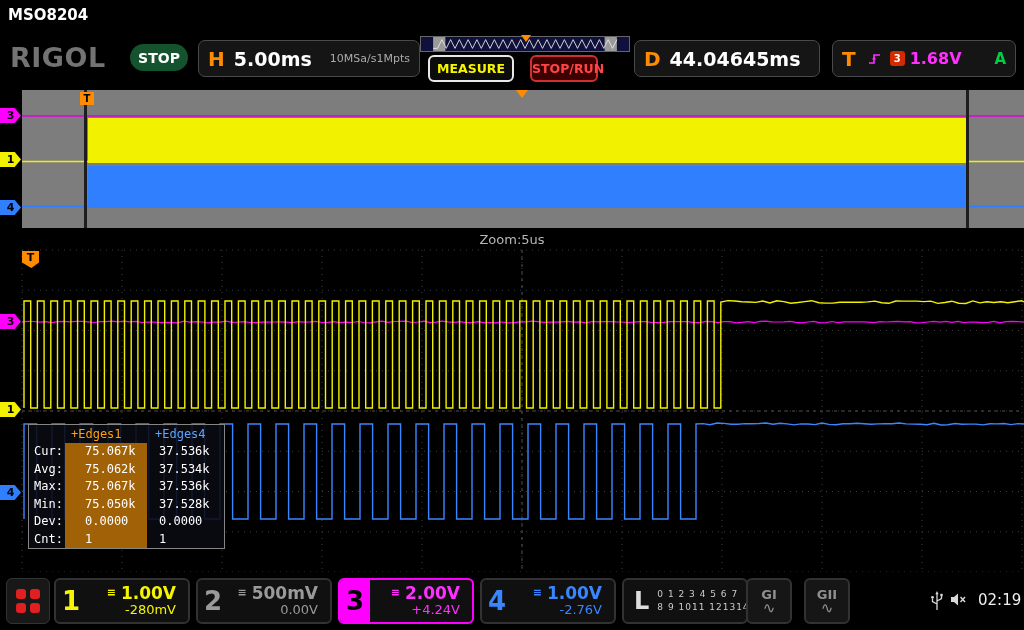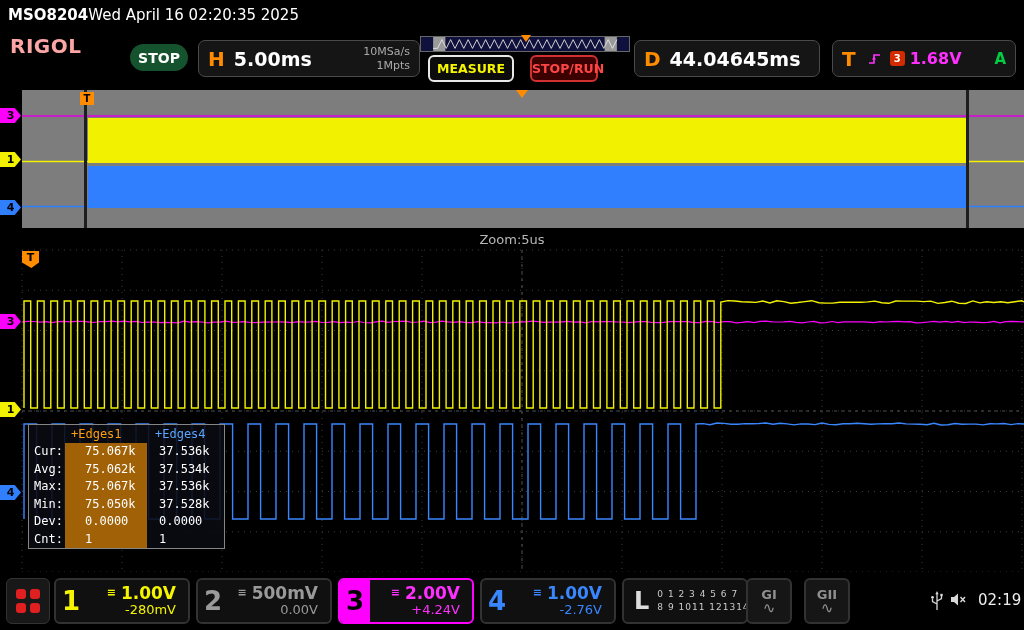--- a/index.html
+++ b/index.html
@@ -7,32 +7,32 @@
   .screen{position:relative;width:1024px;height:630px;background:#000;overflow:hidden;
           font-family:"DejaVu Sans",sans-serif;color:#fff}
 
   
   .topbar{position:absolute;top:0;left:0;width:100%;height:30px;display:flex;align-items:center;
           padding-left:8px;font-size:15px;color:#fff}
   .topbar .model{font-weight:600}
 
   
   .header{position:absolute;top:30px;left:0;width:100%;height:58px}
-  .logo{position:absolute;left:10px;top:4px;font-size:20px;font-weight:800;color:#fca5a5;letter-spacing:.5px}
+  .logo{position:absolute;left:10px;top:12px;font-size:27px;font-weight:800;color:#737373;letter-spacing:.5px}
   .stop-badge{position:absolute;left:130px;top:14px;width:58px;height:27px;border-radius:14px;
               background:#14532d;color:#fff;font-weight:bold;font-size:14px;
               display:flex;align-items:center;justify-content:center}
   .widget{position:absolute;top:10px;height:37px;background:#151515;border:1px solid #4a4a4a;
           border-radius:7px;display:flex;align-items:center}
   .hwidget{left:198px;width:222px}
   .dwidget{left:634px;width:186px}
   .twidget{left:832px;width:184px}
   .olabel{color:#ff8c00;font-size:20px;font-weight:bold;padding:0 9px}
   .hval{color:#fff;font-size:19px;font-weight:bold}
-  .hsamp{margin-left:auto;padding-right:9px;display:flex;flex-direction:column;align-items:flex-end;
+  .hsamp{margin-left:auto;padding-right:9px;display:flex;align-items:flex-end;
          font-size:11px;color:#aaa;line-height:1.25}
   .nav-strip{position:absolute;left:420px;top:6px;width:210px;height:16px;background:#10103c;
              border:1px solid #666}
   .nav-strip svg{position:absolute;inset:0;width:100%;height:100%}
   .nav-marker{position:absolute;left:100px;top:-2px;width:0;height:0;
               border-left:5px solid transparent;border-right:5px solid transparent;
               border-top:7px solid #ff8c00}
   .measure-btn{position:absolute;left:428px;top:25px;width:86px;height:27px;background:#0c0c0c;
                border:2px solid #e8e8e8;border-radius:6px;color:#f5f500;font-weight:bold;
                font-size:12.5px;font-family:inherit;cursor:pointer}
@@ -113,21 +113,20 @@
   .mute-icon{position:absolute;left:950px;top:17px}
   .time{position:absolute;left:978px;top:16px;font-size:15px;color:#eee}
 </style>
 </head>
 <body>
 
 <div class="screen">
 
   <div class="topbar">
     <span class="model">MSO8204</span>
-    <span>Wed April 16 02:20:35 2025</span>
   </div>
 
   <div class="header">
     <div class="logo">RIGOL</div>
     <div class="stop-badge">STOP</div>
 
     <div class="widget hwidget">
       <span class="olabel">H</span>
       <span class="hval">5.00ms</span>
       <span class="hsamp">

